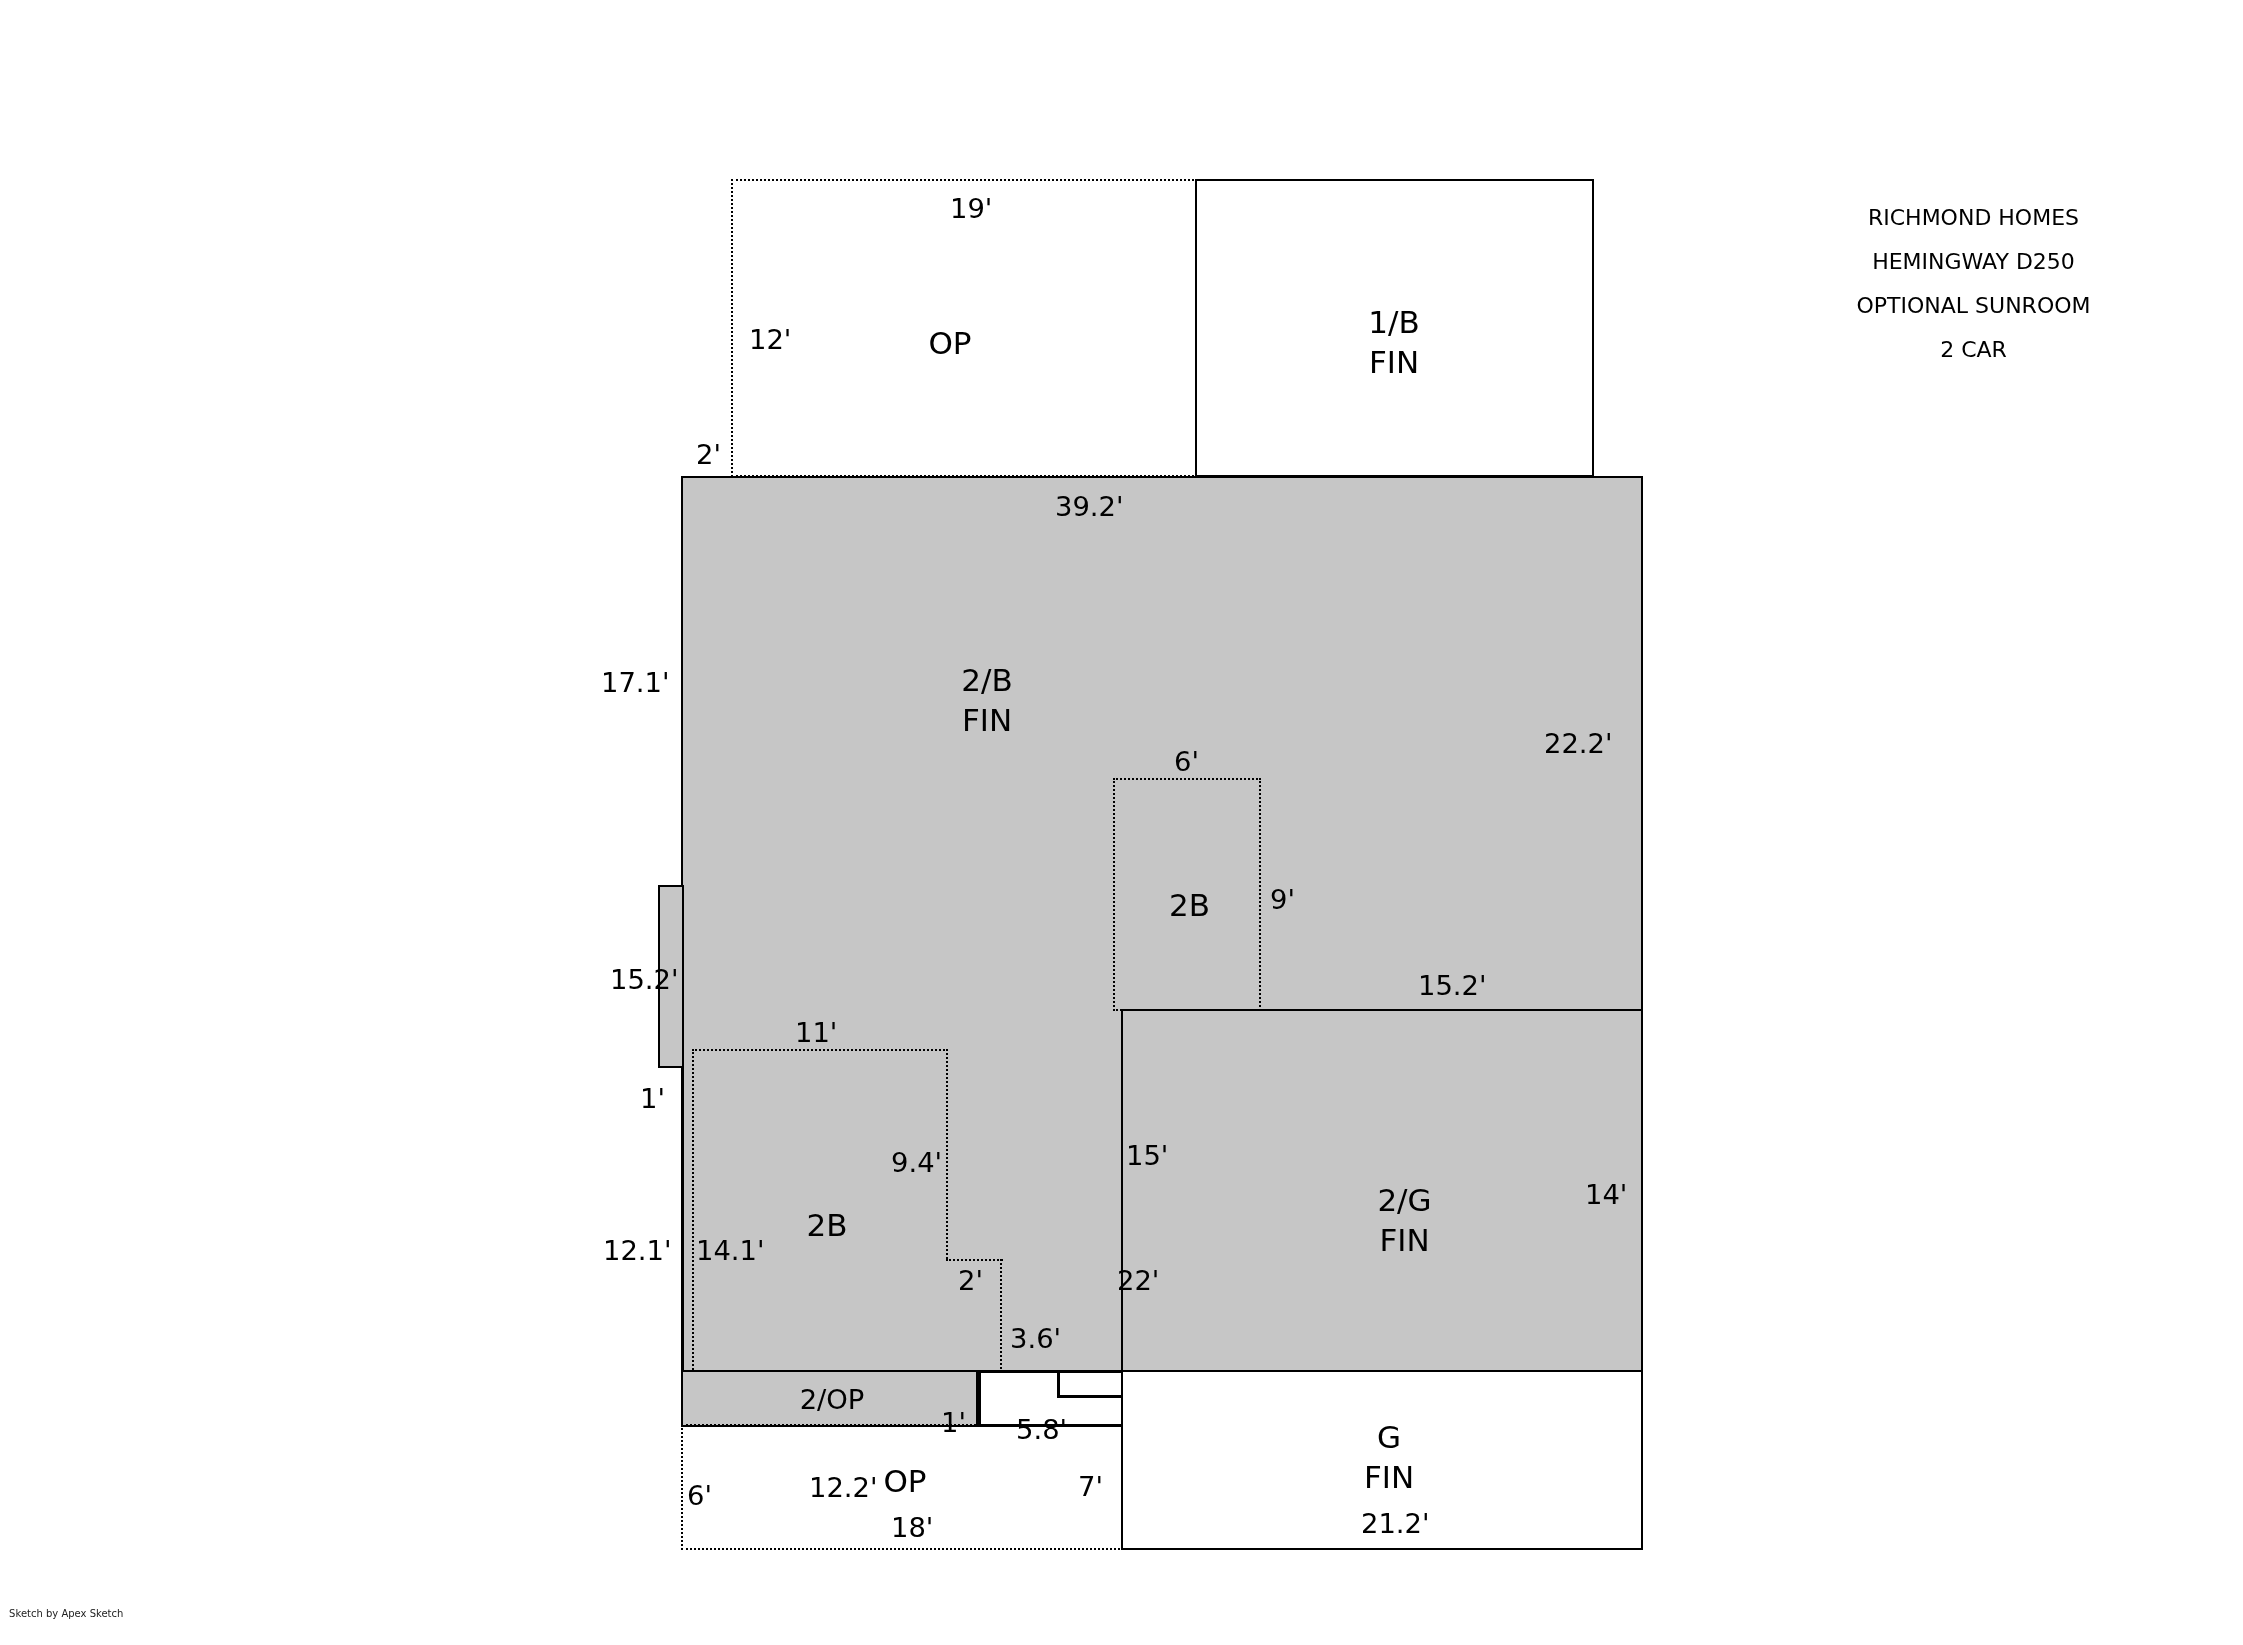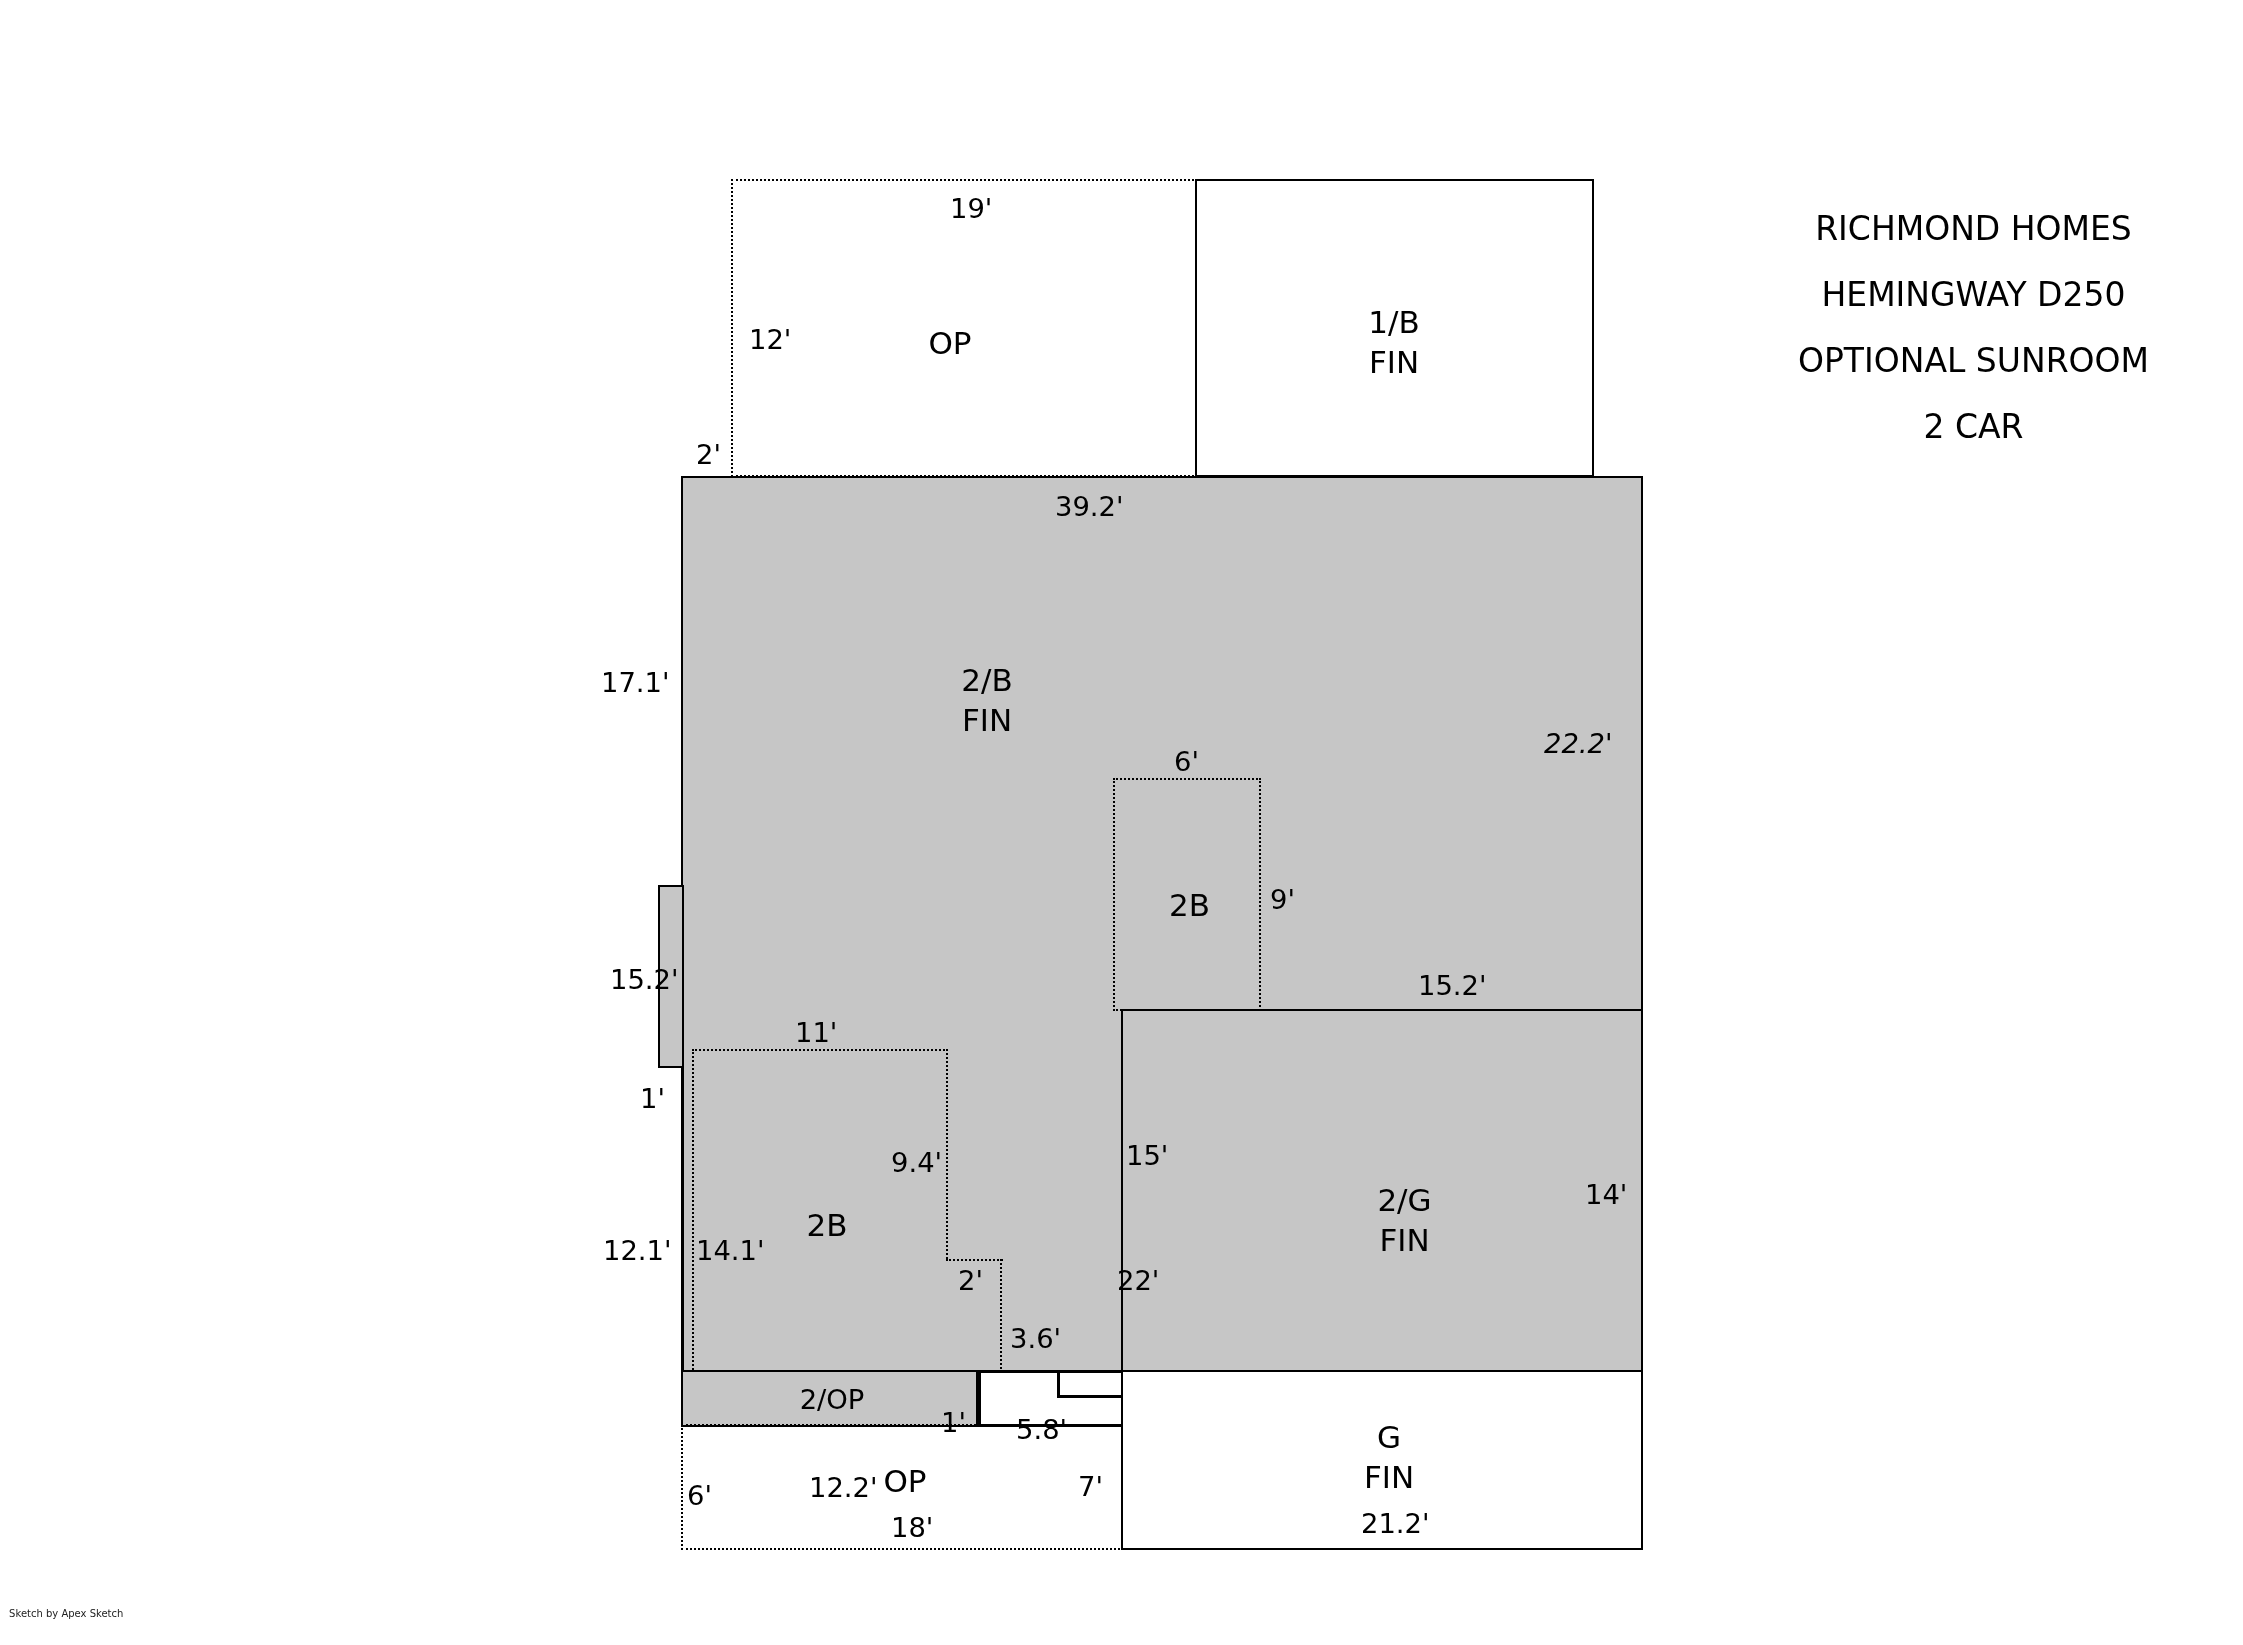--- a/index.html
+++ b/index.html
@@ -48,21 +48,21 @@
     color: #000000;
     text-align: center;
     white-space: nowrap;
     line-height: 1.28;
   }
   .title-block {
     position: absolute;
     right: 0;
     top: 0;
     text-align: center;
-    font-size: 33px;
+    font-size: 22px;
     color: #000000;
     line-height: 2.0;
     white-space: nowrap;
   }
   .credit {
     position: absolute;
     font-size: 10px;
     color: #222222;
     white-space: nowrap;
   }
@@ -122,21 +122,21 @@
 
   <div class="rect solid fill-gray" style="left:1121px; top:1009px; width:522px; height:364px;"></div>
 
   <div class="room-label" style="left:900px; top:653px; width:174px;margin-top:8px;">
     <div>2/B</div>
     <div>FIN</div>
   </div>
 
   <div class="label" style="left:1055px; top:491px;">39.2'</div>
   <div class="label" style="left:601px; top:667px;">17.1'</div>
-  <div class="label" style="left:1544px; top:728px;font-style:italic;">22.2'</div>
+  <div class="label" style="left:1544px; top:728px;">22.2'</div>
 
   <div class="rect dotted no-fill" style="left:1113px; top:778px; width:148px; height:233px;"></div>
   <div class="room-label" style="left:1153px; top:886px; width:73px;">
     <div>2B</div>
   </div>
   <div class="label" style="left:1174px; top:746px;">6'</div>
   <div class="label" style="left:1270px; top:884px;">9'</div>
   <div class="label" style="left:1418px; top:970px;">15.2'</div>
 
   <div class="rect solid fill-gray" style="left:658px; top:885px; width:25.6px; height:183px;"></div>

